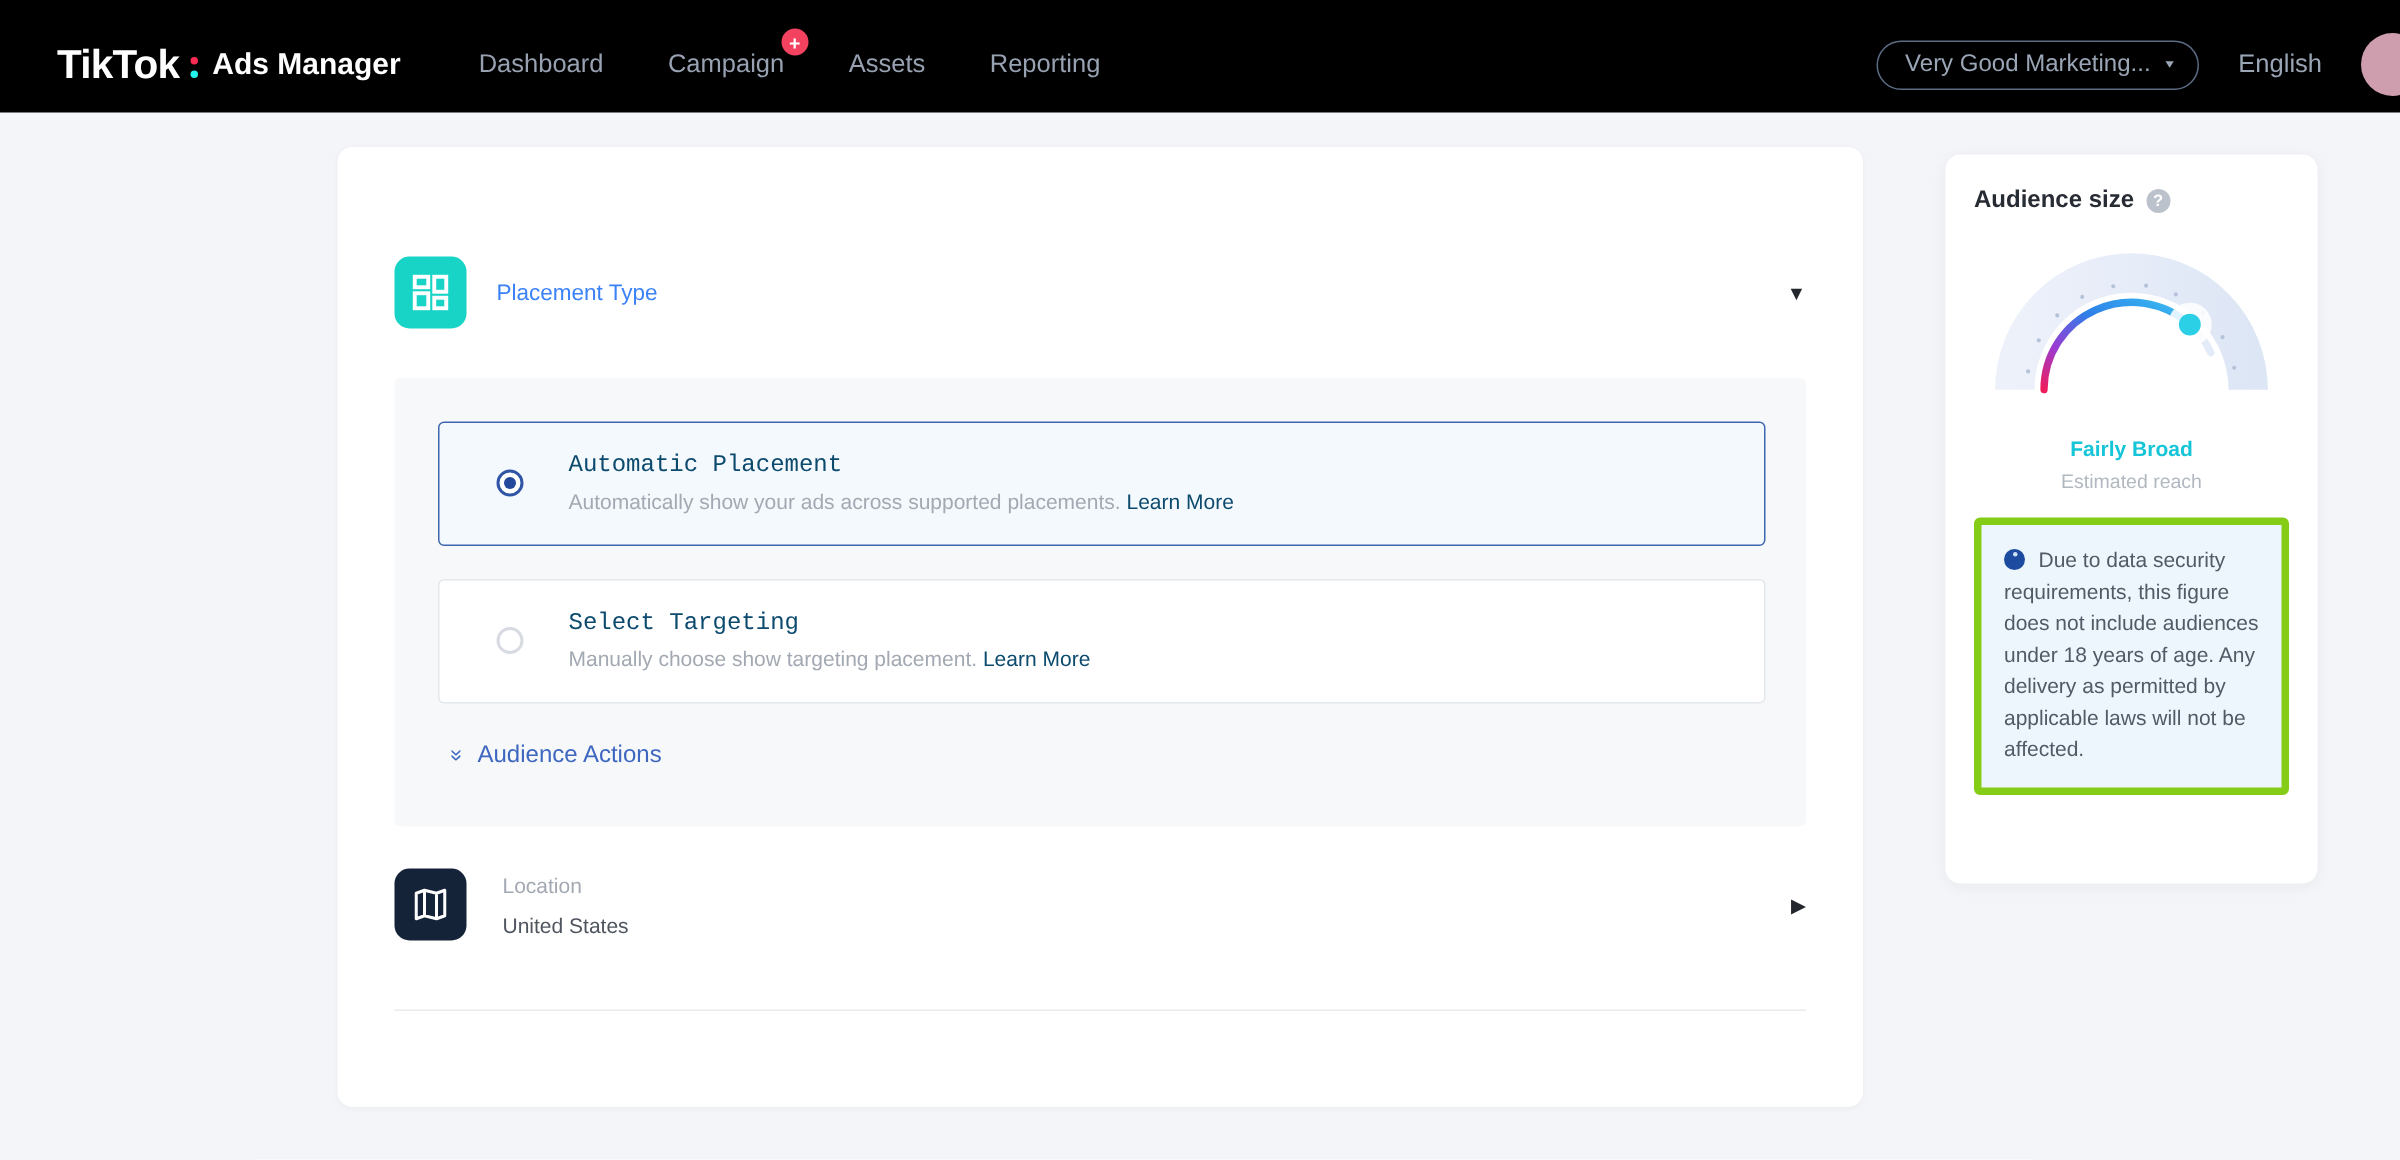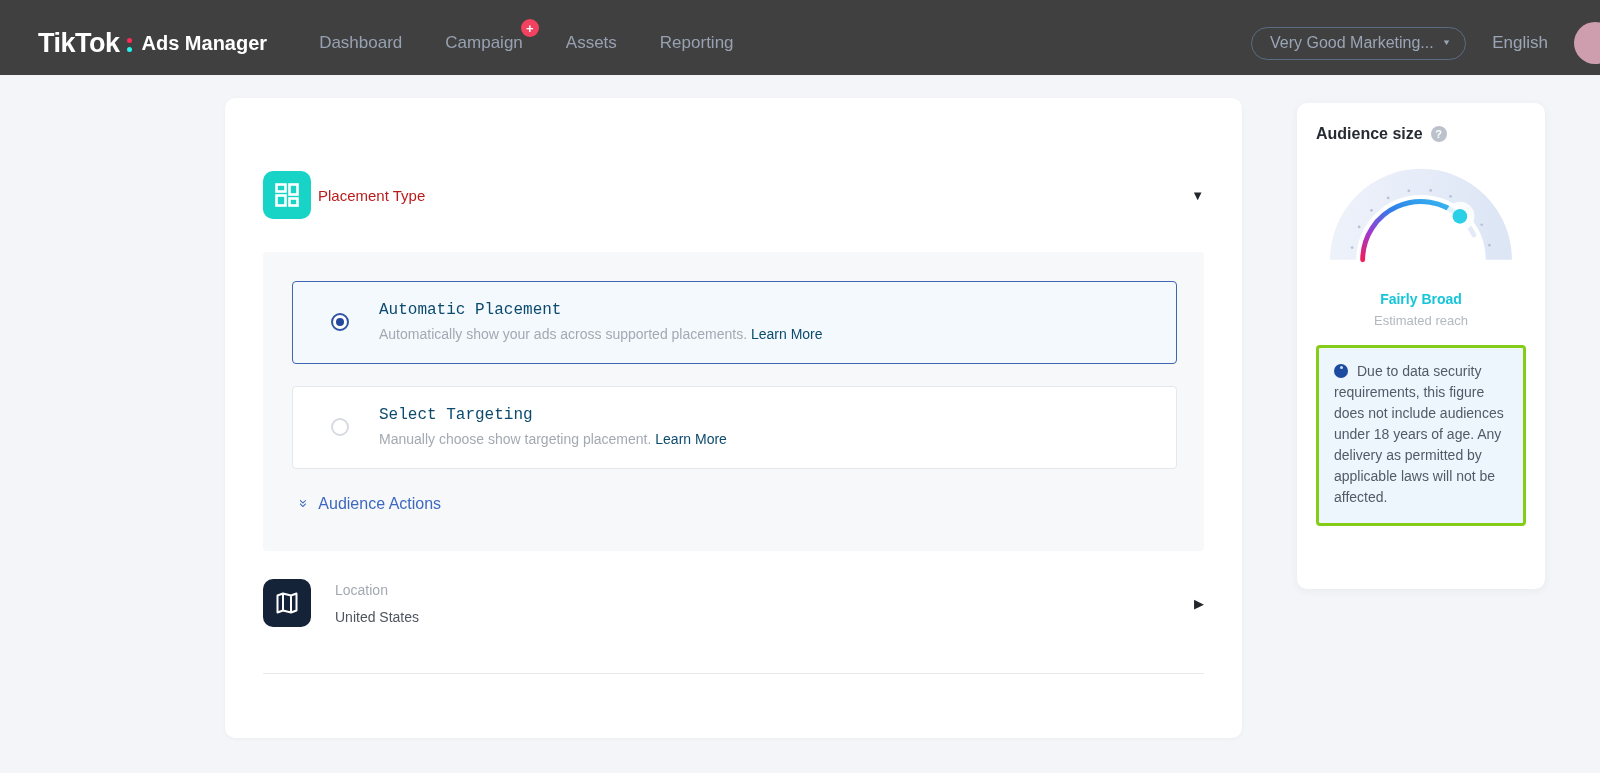--- a/index.html
+++ b/index.html
@@ -5,21 +5,21 @@
   * { margin:0; padding:0; box-sizing:border-box; }
   html,body { width:1600px; height:773px; overflow:hidden; }
   body {
     font-family:"Liberation Sans", sans-serif;
     background:#f4f5f8;
     color:#30343c;
   }
 
   
   .topnav {
-    height:75px; background:#404040;
+    height:75px; background:#000000;
     display:flex; align-items:center;
     padding:11px 0 0 38px;
     position:relative;
   }
   .brand { display:flex; align-items:center; gap:6px; cursor:pointer; }
   .brand-logo { color:#ffffff; font-size:27px; font-weight:800; letter-spacing:-0.5px; }
   .brand-colon { display:inline-flex; flex-direction:column; gap:4px; margin:4px 2px 0 1px; }
   .brand-colon i { width:5px; height:5px; border-radius:50%; display:block; }
   .brand-colon i.t { background:#fe2c55; }
   .brand-colon i.b { background:#25f4ee; }
@@ -66,21 +66,21 @@
 
   .section-row {
     display:flex; align-items:center; padding-top:73px;
   }
   .section-icon {
     width:48px; height:48px; border-radius:10px;
     display:flex; align-items:center; justify-content:center; flex:0 0 auto;
   }
   .icon-teal { background:#17d4c6; }
   .icon-navy { background:#152339; }
-  .section-label { font-size:15px; color:#b91c1c; margin-left:7px; }
+  .section-label { font-size:15px; color:#3b82f6; margin-left:20px; }
   .row-caret { margin-left:auto; color:#23262d; font-size:13px; cursor:pointer; }
 
   .subpanel {
     margin-top:33px; background:#f7f8f9; border-radius:4px;
     padding:29px 27px 38px 29px;
   }
   .option-card {
     border-radius:4px; padding:19px 20px 21px 20px;
     display:flex; align-items:flex-start; cursor:pointer;
   }
@@ -124,21 +124,21 @@
     width:16px; height:16px; border-radius:50%; background:#bcc2cc;
     color:#ffffff; font-size:11px; font-weight:700;
     display:flex; align-items:center; justify-content:center; cursor:pointer;
   }
   .gauge-wrap { display:flex; justify-content:center; margin-top:14px; }
   .aud-level { text-align:center; color:#16c5d8; font-size:14px; font-weight:700; margin-top:16px; }
   .aud-reach { text-align:center; color:#1e2127; font-size:20px; font-weight:700; margin-top:14px; letter-spacing:0.2px; }
   .aud-caption { text-align:center; color:#b2b8c0; font-size:13px; margin-top:6px; }
 
   .notice-box {
-    margin-top:17px; background:#edf6fd; border:3px solid #84cc16; border-radius:4px;
+    margin-top:17px; background:#edf6fd; border:5px solid #84cc16; border-radius:4px;
     padding:13px 15px 15px 15px;
     color:#525a66; font-size:14px; line-height:21px;
   }
   .info-icon {
     display:inline-block; width:14px; height:14px; border-radius:50%;
     background:#1c4ba0; vertical-align:-2px; margin-right:9px; position:relative;
   }
   .info-icon::after {
     content:""; position:absolute; left:6px; top:2px; width:3px; height:3px;
     border-radius:50%; background:#cfe2f5;

